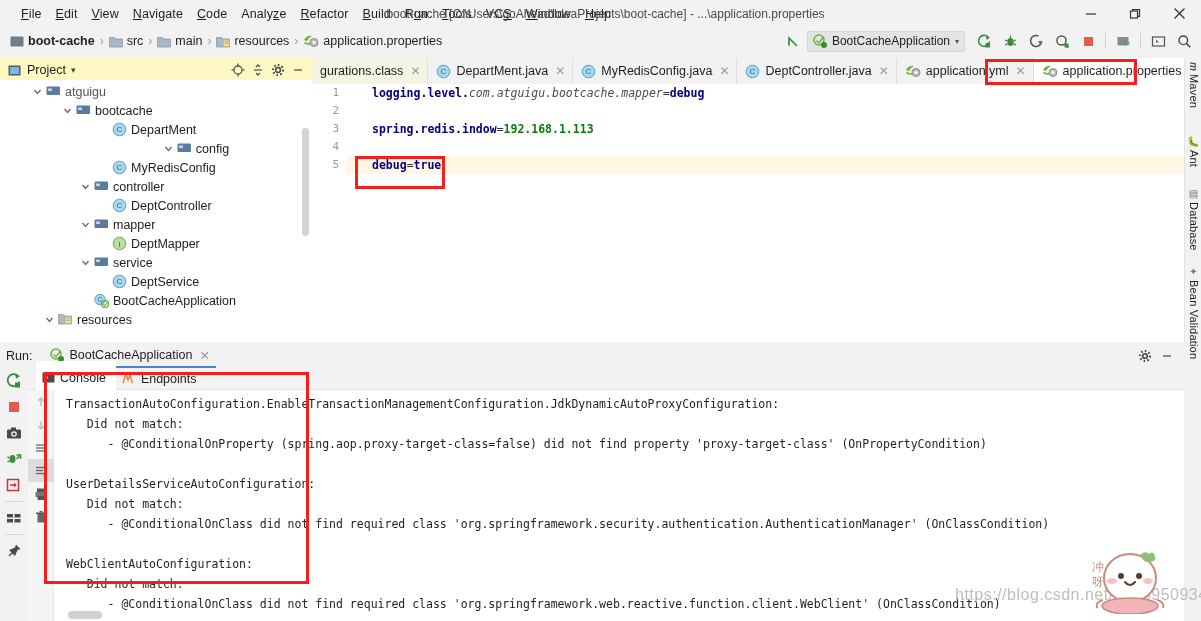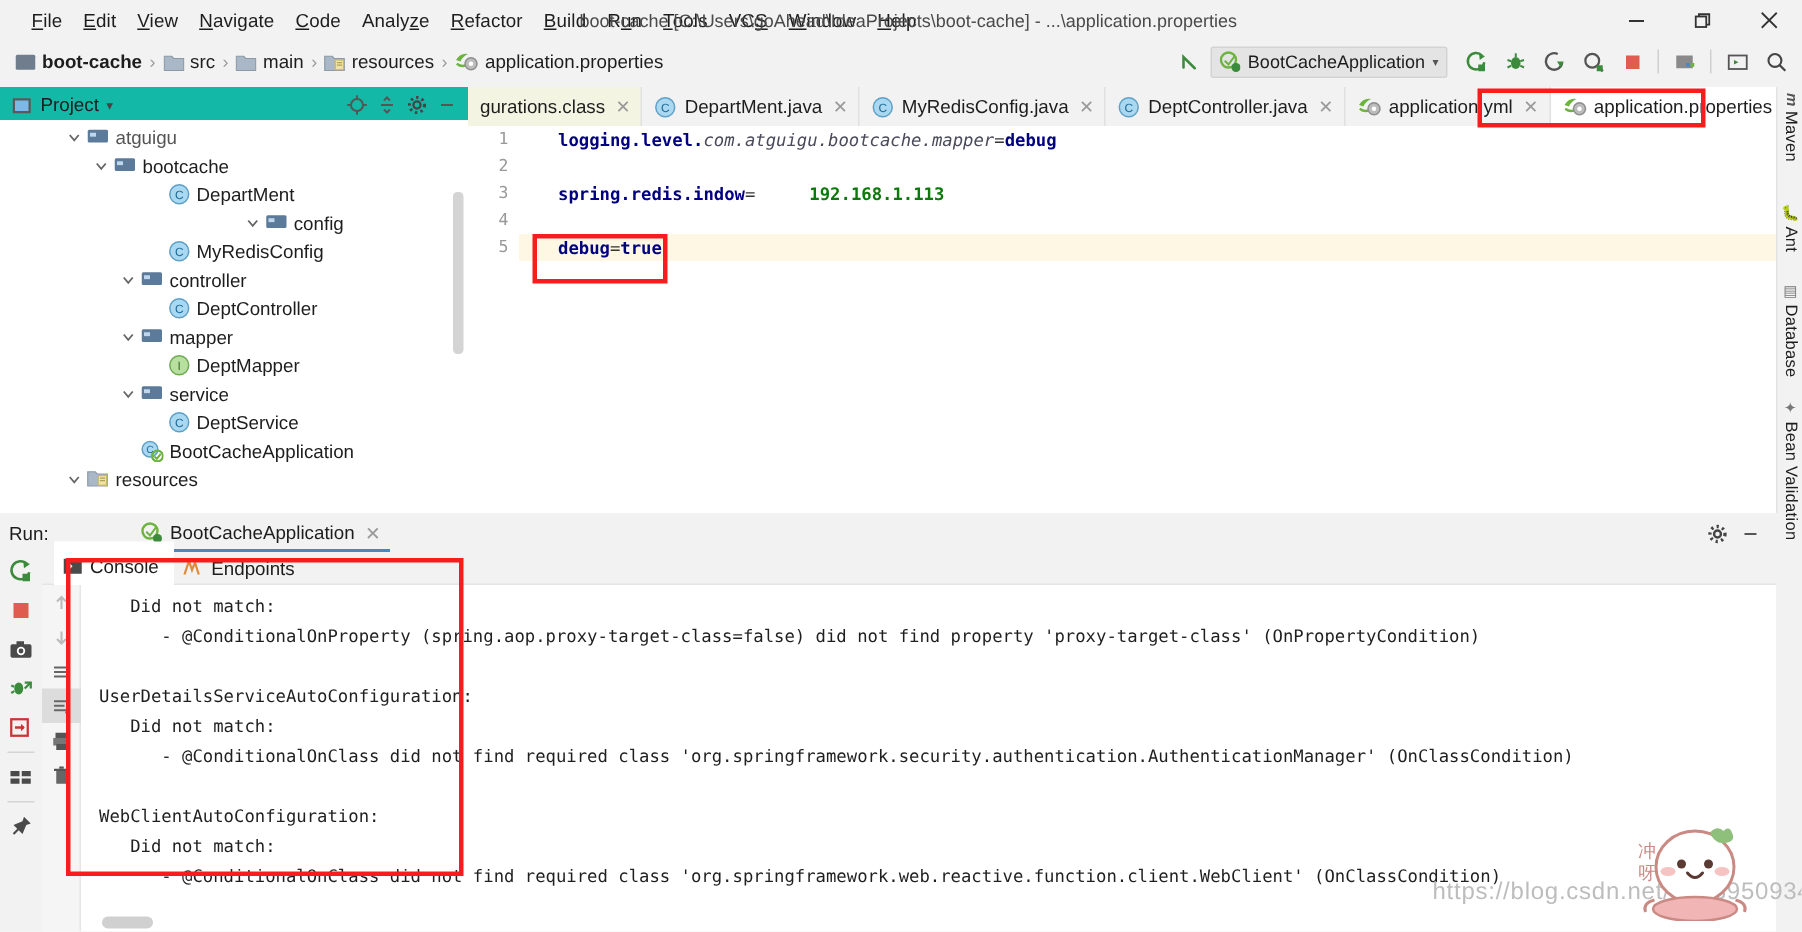--- a/index.html
+++ b/index.html
@@ -55,21 +55,21 @@
     display:flex; align-items:center; height:21px; background:#e4e4e4;
     border:1px solid #d3d3d3; border-radius:2px; padding:0 5px; margin-right:6px;
   }
   .rc-select .label { font-size:12px; margin:0 5px; color:#1d1d1d; }
   .rc-arrow { font-size:8px; color:#555; }
   .toolsep { width:1px; height:16px; background:#cfcfcf; margin:0 4px; }
 
   
   .proj-header {
     position:absolute; left:0; top:58px; width:312px; height:24px;
-    display:flex; align-items:center; padding-left:8px; background:#14b8a6;
+    display:flex; align-items:center; padding-left:8px; background:#fef9c3;
   }
   .proj-header .ttl { font-size:12.5px; margin-left:6px; }
   .proj-header .hdr-icons { margin-left:auto; display:flex; align-items:center; padding-right:4px; }
   .proj-header .hdr-icons > div { width:20px; height:20px; display:flex; align-items:center; justify-content:center; }
 
   .proj-tree {
     position:absolute; left:0; top:80px; width:312px; height:262px;
     background:#ffffff; overflow:hidden; padding-top:2px;
   }
   .trow { display:flex; align-items:center; height:19px; font-size:12.5px; white-space:nowrap; }
@@ -112,42 +112,42 @@
     font-family:"DejaVu Sans Mono", monospace; font-size:11px; color:#999999;
   }
   .code-area { position:absolute; left:34px; top:0; right:0; height:258px; }
   .cline {
     height:18px; line-height:18px; padding-left:26px;
     font-family:"DejaVu Sans Mono", monospace; font-size:11.5px; white-space:pre;
   }
   .cline.hl { background:#fdf7e3; }
   .k-key { color:#000080; font-weight:bold; }
   .k-pkg { color:#4a4a5a; font-style:italic; }
-  .k-val { color:#0b7a0b; font-weight:bold;margin-left:36px; }
+  .k-val { color:#0b7a0b; font-weight:bold; }
   .k-eq  { color:#333; }
 
   
   .right-strip {
     position:absolute; right:0; top:58px; width:17px; height:284px;
     background:#f2f2f2; border-left:1px solid #e3e3e3;
   }
   .vtool {
     position:absolute; left:0; width:17px;
     display:flex; flex-direction:column; align-items:center;
   }
   .vtext {
     writing-mode:vertical-rl; text-orientation:mixed;
     font-size:11px; color:#1d1d1d; white-space:nowrap; letter-spacing:.2px;
   }
   .vicon { font-size:10px; color:#777; margin-bottom:3px; }
 
   
   .run-header {
     position:absolute; left:0; top:344px; width:1184px; height:24px;
-    display:flex; align-items:center; padding-left:6px; background:#f2f2f2;gap:44px;
+    display:flex; align-items:center; padding-left:6px; background:#f2f2f2;
   }
   .run-label { font-size:12.5px; margin-right:12px; }
   .run-tab {
     display:flex; align-items:center; height:24px; padding:0 6px;
     border-bottom:2px solid #4a86c5; font-size:12.5px;
   }
   .run-tab .x { margin-left:7px; color:#9a9a9a; }
   .run-hdr-right { margin-left:auto; display:flex; align-items:center; padding-right:6px; }
   .run-hdr-right > div { width:22px; height:22px; display:flex; align-items:center; justify-content:center; }
 
@@ -415,21 +415,21 @@
       </div>
       <div>
         <svg width="14" height="14" viewBox="0 0 14 14">
             <line x1="3" y1="7" x2="11" y2="7" stroke="#555" stroke-width="1.3"></line>
           </svg>
       </div>
     </div>
   </div>
 
   <div class="proj-tree" id="projtree">
-      <div class="trow" style="padding-left: 44px;">
+      <div class="trow" style="padding-left: 32px;">
         <span class="twist">
           <svg width="11" height="11" viewBox="0 0 11 11">
             <path d="M2.5 4 L5.5 7.5 L8.5 4" fill="none" stroke="#666" stroke-width="1.2"></path>
           </svg>
         </span>
         <span class="ticon">
           <svg width="15" height="13" viewBox="0 0 15 13">
             <rect x="0.5" y="2.5" width="13.5" height="8.5" rx="1" fill="#5c7a99"></rect>
             <rect x="2" y="4.5" width="4" height="2.6" fill="#bed7ee"></rect>
           </svg>
@@ -826,20 +826,21 @@
         <div class="ct-btn">
           <svg width="14" height="14" viewBox="0 0 14 14">
               <rect x="3.5" y="4" width="7" height="8.5" fill="#666"></rect>
               <rect x="2" y="2.5" width="10" height="1.5" fill="#555"></rect>
               <rect x="5.5" y="1" width="3" height="1.5" fill="#555"></rect>
             </svg>
         </div>
       </div>
 
       <div class="console-out" id="consoleout">
+          <div class="oline">TransactionAutoConfiguration.EnableTransactionManagementConfiguration.JdkDynamicAutoProxyConfiguration:</div>
           <div class="oline">   Did not match:</div>
           <div class="oline">      - @ConditionalOnProperty (spring.aop.proxy-target-class=false) did not find property 'proxy-target-class' (OnPropertyCondition)</div>
           <div class="oline">&nbsp;</div>
           <div class="oline">UserDetailsServiceAutoConfiguration:</div>
           <div class="oline">   Did not match:</div>
           <div class="oline">      - @ConditionalOnClass did not find required class 'org.springframework.security.authentication.AuthenticationManager' (OnClassCondition)</div>
           <div class="oline">&nbsp;</div>
           <div class="oline">WebClientAutoConfiguration:</div>
           <div class="oline">   Did not match:</div>
           <div class="oline">      - @ConditionalOnClass did not find required class 'org.springframework.web.reactive.function.client.WebClient' (OnClassCondition)</div>

